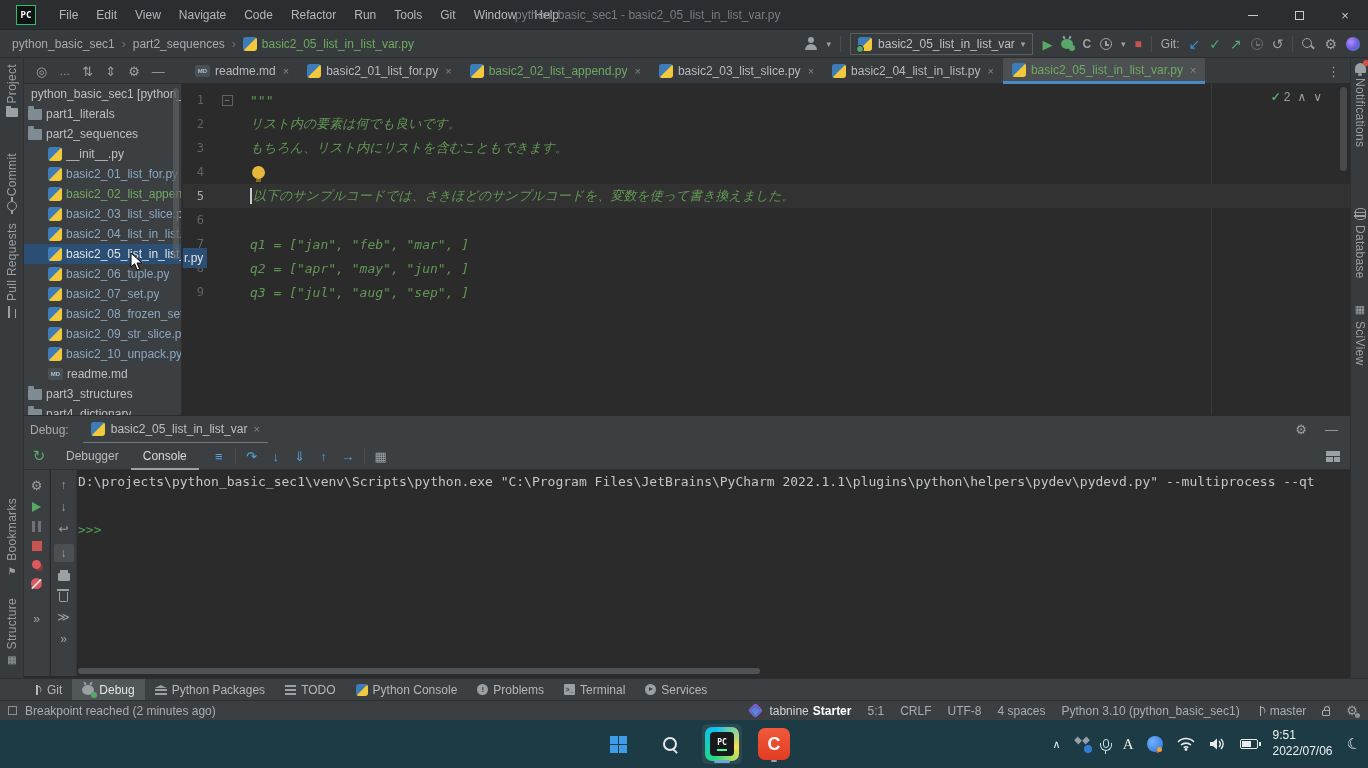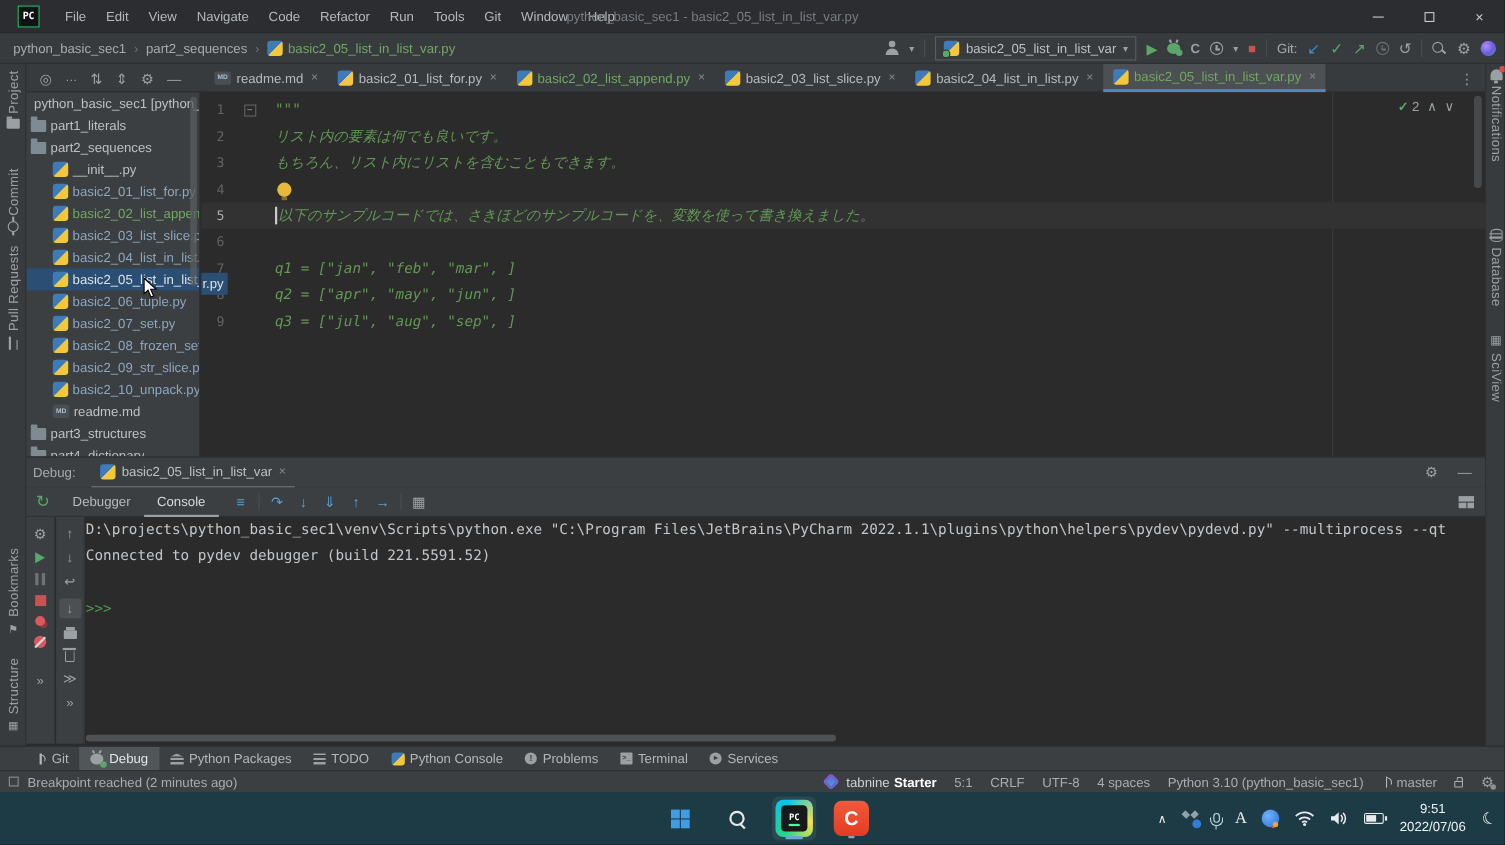--- a/index.html
+++ b/index.html
@@ -226,21 +226,21 @@
   .micico{width:6px;height:9px;border:1.5px solid #bfe3e4;border-radius:4px;position:relative;margin-top:-2px;}
   .micico::before{content:"";position:absolute;left:-3.5px;top:3px;width:10px;height:7px;border:1.5px solid #bfe3e4;border-top:none;
     border-radius:0 0 7px 7px;}
   .micico::after{content:"";position:absolute;left:1px;top:11px;width:1.5px;height:3px;background:#bfe3e4;}
   .sphere{width:16px;height:16px;border-radius:50%;background:radial-gradient(circle at 35% 35%,#6fb3ff,#2a6fd4);position:relative;}
   .sphere::after{content:"";position:absolute;right:1px;bottom:0;width:5px;height:5px;border-radius:50%;background:#e8a33c;
     box-shadow:-2px 2px 0 -1px #d64f43;}
   .battico{width:18px;height:10px;border:1.5px solid #e8eaec;border-radius:2px;position:relative;}
   .battico::before{content:"";position:absolute;right:-4px;top:2px;width:2px;height:4px;background:#e8eaec;}
   .battico::after{content:"";position:absolute;left:1px;top:1px;width:9px;height:6px;background:#e8eaec;}
-  .clockblk{text-align:center;color:#eef1f3;font-size:12px;line-height:1.3;}
+  .clockblk{text-align:left;color:#eef1f3;font-size:12px;line-height:1.3;}
   .moon{font-size:15px;transform:rotate(-15deg);color:#eef1f3;}
 
   svg{display:block;}
 </style>
 </head>
 <body>
 
 <div class="screen">
 
   <div class="titlebar">
@@ -593,21 +593,20 @@
     <span class="ic">↩</span>
     <span class="ic hl-box">↓</span>
     <span class="printer"></span>
     <span class="trash"></span>
     <span class="ic">≫</span>
     <span class="ic">»</span>
   </div>
 
   <div class="console">
     <div class="cline">D:\projects\python_basic_sec1\venv\Scripts\python.exe "C:\Program Files\JetBrains\PyCharm 2022.1.1\plugins\python\helpers\pydev\pydevd.py" --multiprocess --qt</div>
-    <div class="cline">Connected to pydev debugger (build 221.5591.52)</div>
     <div class="cline"></div>
     <div class="cline cprompt">&gt;&gt;&gt;</div>
   </div>
   <div class="h-scroll"></div>
 
   <div class="twbar">
     <div class="twitem">
       <span class="branchico"></span>
       <span>Git</span>
     </div>

